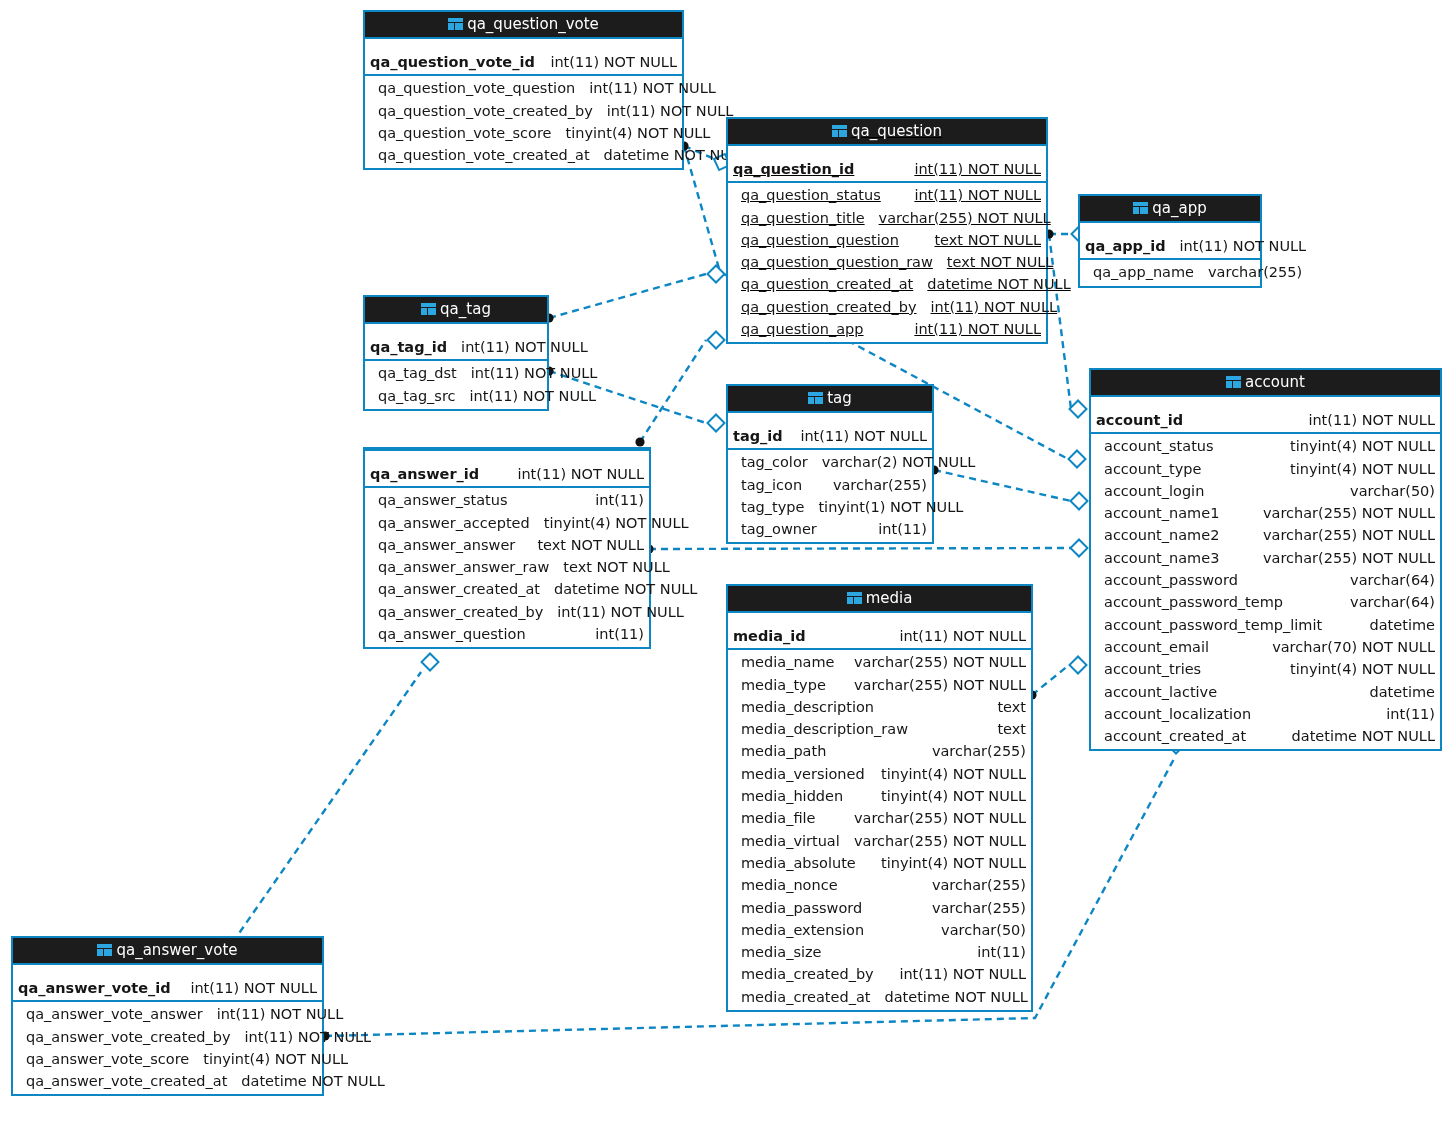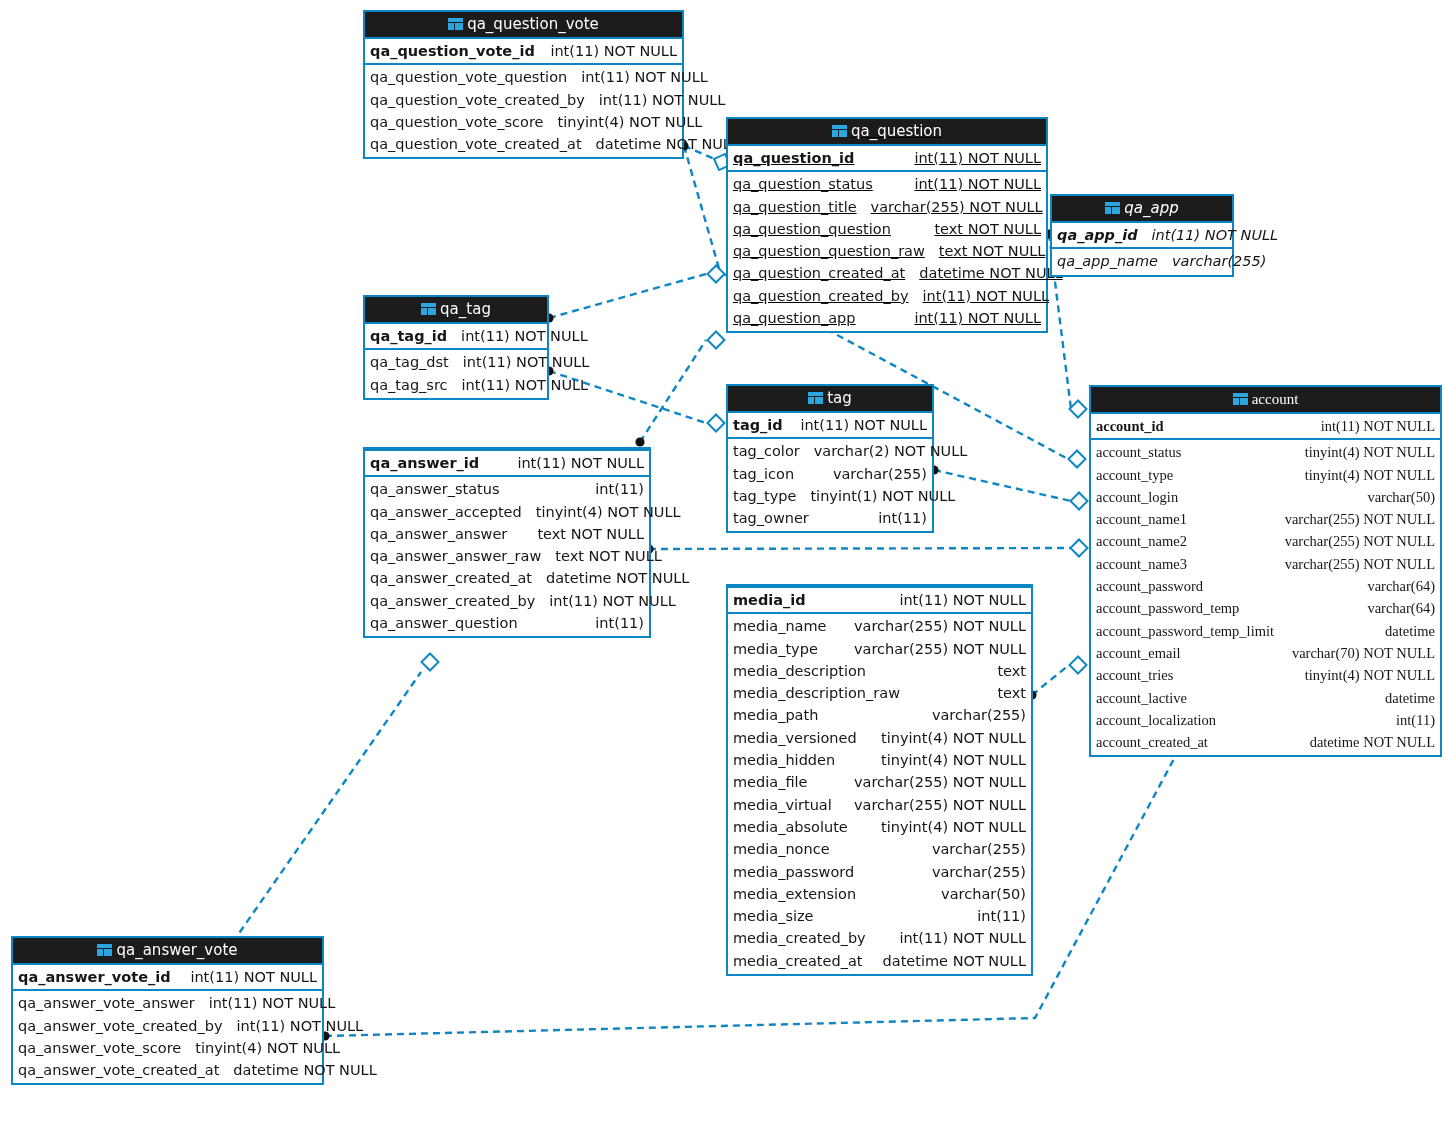--- a/index.html
+++ b/index.html
@@ -65,32 +65,32 @@
   .row {
     display: flex;
     justify-content: space-between;
     align-items: baseline;
     font-size: 14.5px;
     line-height: 22.3px;
     color: #161616;
     padding: 0 5px;
     white-space: nowrap;
   }
-  .pk-row .row { font-weight: bold; padding-top: 1px; padding-bottom: 1px; }
+  .pk-row .row { font-weight: bold; padding-top: 12px; padding-bottom: 1px; }
   .pk-row .col-type { font-weight: normal; }
   .col-name { text-align: left; }
   .col-type { text-align: right; padding-left: 14px; }
-  .fields { padding: 1px 0 2px 0; }
+  .fields { padding: 1px 0 2px 8px; }
   
   #ent-qa_question_vote { left:363px;  top:10px;   width:321px; }
   #ent-qa_question      { left:726px;  top:117px;  width:322px;text-decoration:underline; }
-  #ent-qa_app           { left:1050px; top:194px;  width:184px;font-style:italic; }
+  #ent-qa_app           { left:1078px; top:194px;  width:184px; }
   #ent-qa_tag           { left:363px;  top:295px;  width:186px; }
   #ent-tag              { left:726px;  top:384px;  width:208px; }
-  #ent-account          { left:1089px; top:385px;  width:353px;font-family:Liberation Serif, serif; }
+  #ent-account          { left:1089px; top:368px;  width:353px; }
   #ent-qa_answer        { left:363px;  top:447px;  width:288px; }
   #ent-media            { left:726px;  top:584px;  width:307px; }
   #ent-qa_answer_vote   { left:11px;   top:936px;  width:313px; }
 </style>
 </head>
 <body>
 
 <div id="canvas">
 
   <svg id="edges" viewBox="0 0 1445 1122" width="1445" height="1122" xmlns="http://www.w3.org/2000/svg">
@@ -400,20 +400,21 @@
           <span class="col-name">qa_answer_created_by</span>
           <span class="col-type">int(11) NOT NULL</span>
         </div>
         <div class="row">
           <span class="col-name">qa_answer_question</span>
           <span class="col-type">int(11)</span>
         </div>
       </div>
     </div>
   <div class="entity" id="ent-media">
+      <div class="entity-header"><span class="tbl-icon"><i class="r1"></i><i class="r2a"></i><i class="r2b"></i></span><span>media</span></div>
       <div class="pk-row">
         <div class="row">
           <span class="col-name">media_id</span>
           <span class="col-type">int(11) NOT NULL</span>
         </div>
       </div>
       <div class="fields">
         <div class="row">
           <span class="col-name">media_name</span>
           <span class="col-type">varchar(255) NOT NULL</span>

